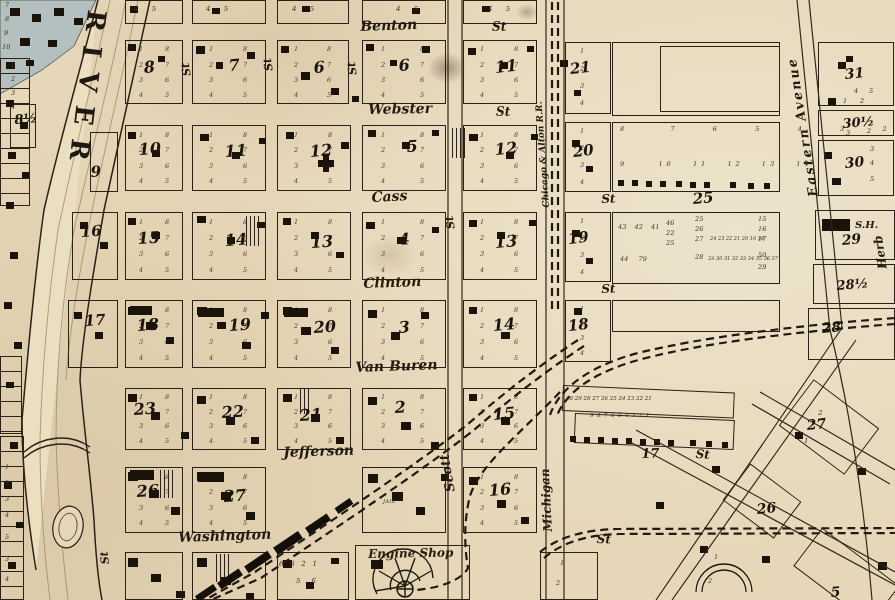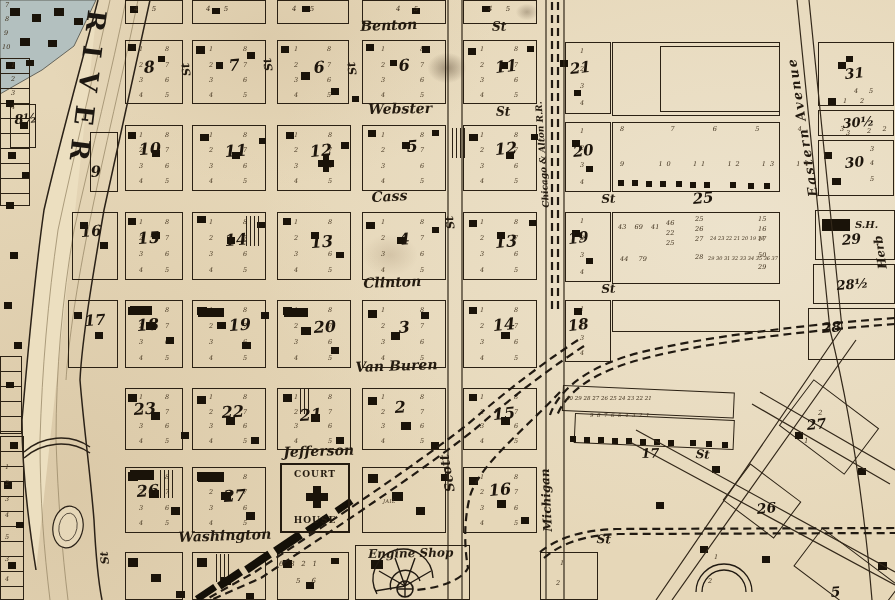--- a/index.html
+++ b/index.html
@@ -624,26 +624,20 @@
         </g>
       <g transform="translate(230,579) rotate(-34)">
           <rect x="-13" y="-4" width="26" height="8"></rect>
         </g>
       <g transform="translate(206,593) rotate(-34)">
           <rect x="-11" y="-3.5" width="22" height="7"></rect>
         </g>
     </g>
   </svg>
 
-  <div id="courthouse">
-    <div id="ch1" class="cline">COURT</div>
-    <div id="chb1" class="bldg"></div>
-    <div id="chb2" class="bldg"></div>
-    <div id="ch2" class="cline">HOUSE</div>
-  </div>
 
   <div id="labels" class="layer">
       <span class="lbl cap" style="left: 112px; top: 12px; font-size: 26px; transform: rotate(97deg);">RIVER</span>
       <span class="lbl st" style="left: 360px; top: 18px; font-size: 14px; transform: rotate(-2deg);">Benton</span>
       <span class="lbl st" style="left: 492px; top: 20px; font-size: 12px;">St</span>
       <span class="lbl st" style="left: 368px; top: 101px; font-size: 14px; transform: rotate(-1deg);">Webster</span>
       <span class="lbl st" style="left: 496px; top: 105px; font-size: 12px;">St</span>
       <span class="lbl st" style="left: 371px; top: 189px; font-size: 14px; transform: rotate(-3deg);">Cass</span>
       <span class="lbl st" style="left: 363px; top: 275px; font-size: 14px; transform: rotate(-2deg);">Clinton</span>
       <span class="lbl st" style="left: 355px; top: 359px; font-size: 14px; transform: rotate(-2deg);">Van Buren</span>
@@ -707,21 +701,21 @@
       <span class="lbl num" style="left: 844px; top: 155px; font-size: 14px; transform: rotate(-6deg);">30</span>
       <span class="lbl num" style="left: 841px; top: 232px; font-size: 14px; transform: rotate(-5deg);">29</span>
       <span class="lbl num" style="left: 836px; top: 278px; font-size: 13px; transform: rotate(-5deg);">28½</span>
       <span class="lbl num" style="left: 821px; top: 320px; font-size: 14px; transform: rotate(-5deg);">28</span>
       <span class="lbl num" style="left: 806px; top: 417px; font-size: 14px; transform: rotate(-6deg);">27</span>
       <span class="lbl num" style="left: 756px; top: 501px; font-size: 14px; transform: rotate(-6deg);">26</span>
       <span class="lbl num" style="left: 830px; top: 584px; font-size: 14px; transform: rotate(-4deg);">5</span>
       <span class="lbl num" style="left: 641px; top: 446px; font-size: 13px; transform: rotate(-2deg);">17</span>
       <span class="tiny" style="left: 620px; top: 126px; letter-spacing: 6px;">8     7    6    5    4    3    2    1</span>
       <span class="tiny" style="left: 620px; top: 161px; letter-spacing: 4px;">9     10   11   12   13   14</span>
-      <span class="tiny" style="left: 618px; top: 224px;">43    69    41</span>
+      <span class="tiny" style="left: 618px; top: 224px;">43    42    41</span>
       <span class="tiny" style="left: 666px; top: 220px;">46</span>
       <span class="tiny" style="left: 666px; top: 230px;">22</span>
       <span class="tiny" style="left: 666px; top: 240px;">25</span>
       <span class="tiny" style="left: 620px; top: 256px;">44     79</span>
       <span class="tiny" style="left: 695px; top: 216px;">25</span>
       <span class="tiny" style="left: 695px; top: 226px;">26</span>
       <span class="tiny" style="left: 695px; top: 236px;">27</span>
       <span class="tiny" style="left: 710px; top: 236px; font-size: 5px;">24 23 22 21 20 19 18</span>
       <span class="tiny" style="left: 758px; top: 216px;">15</span>
       <span class="tiny" style="left: 758px; top: 226px;">16</span>

